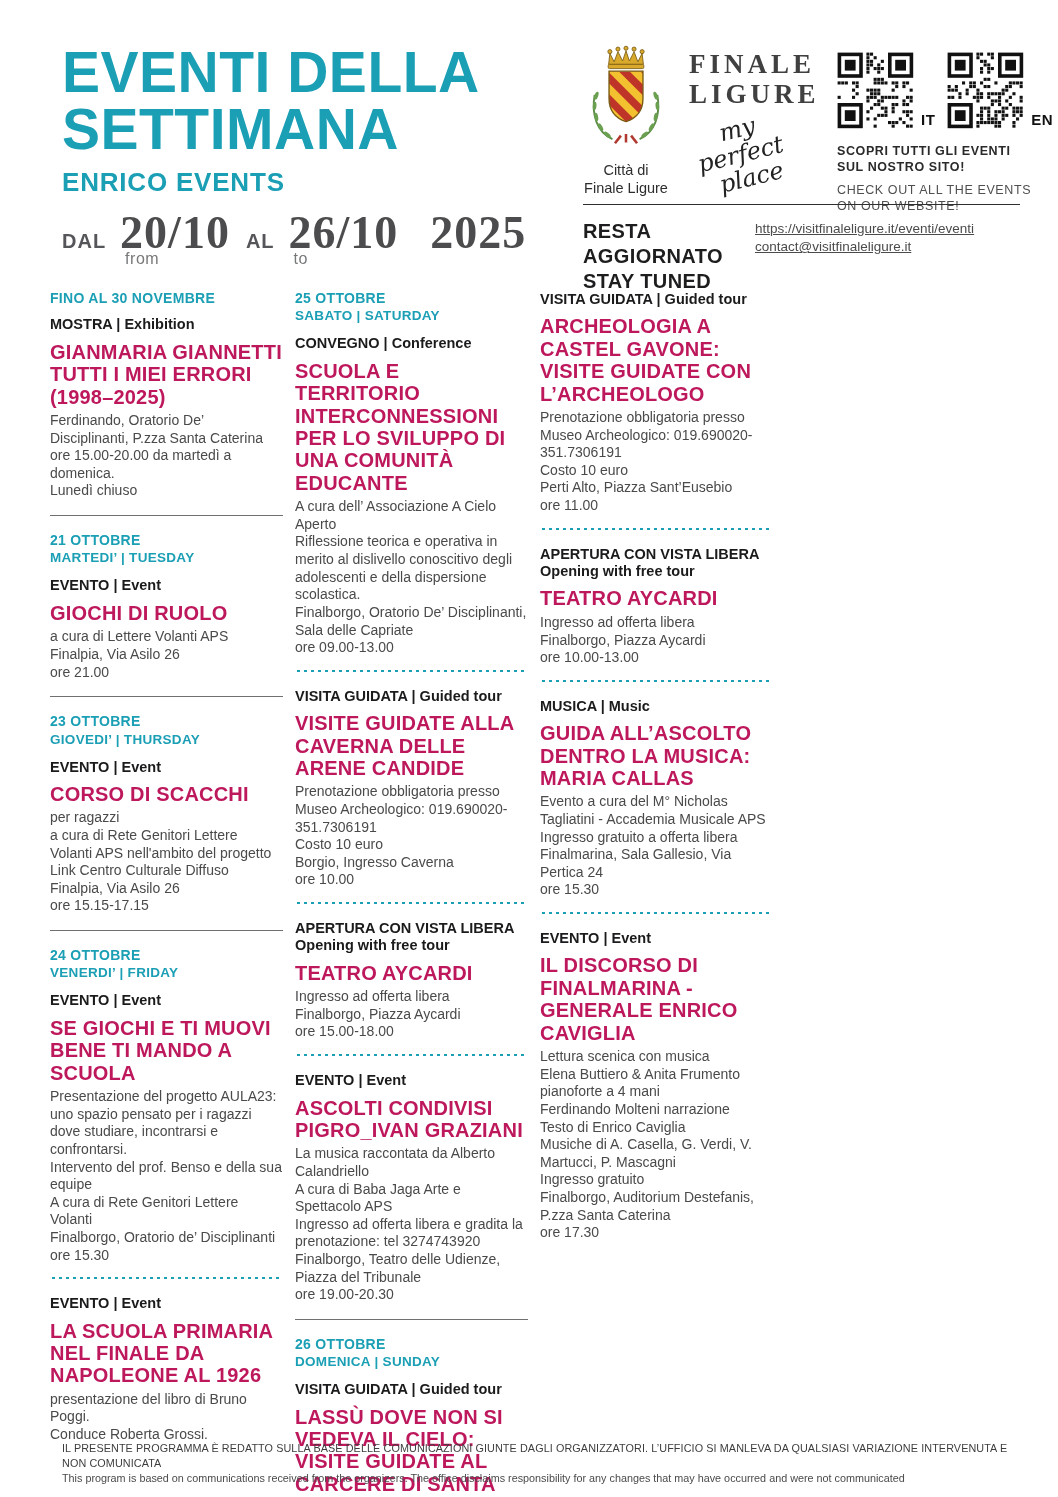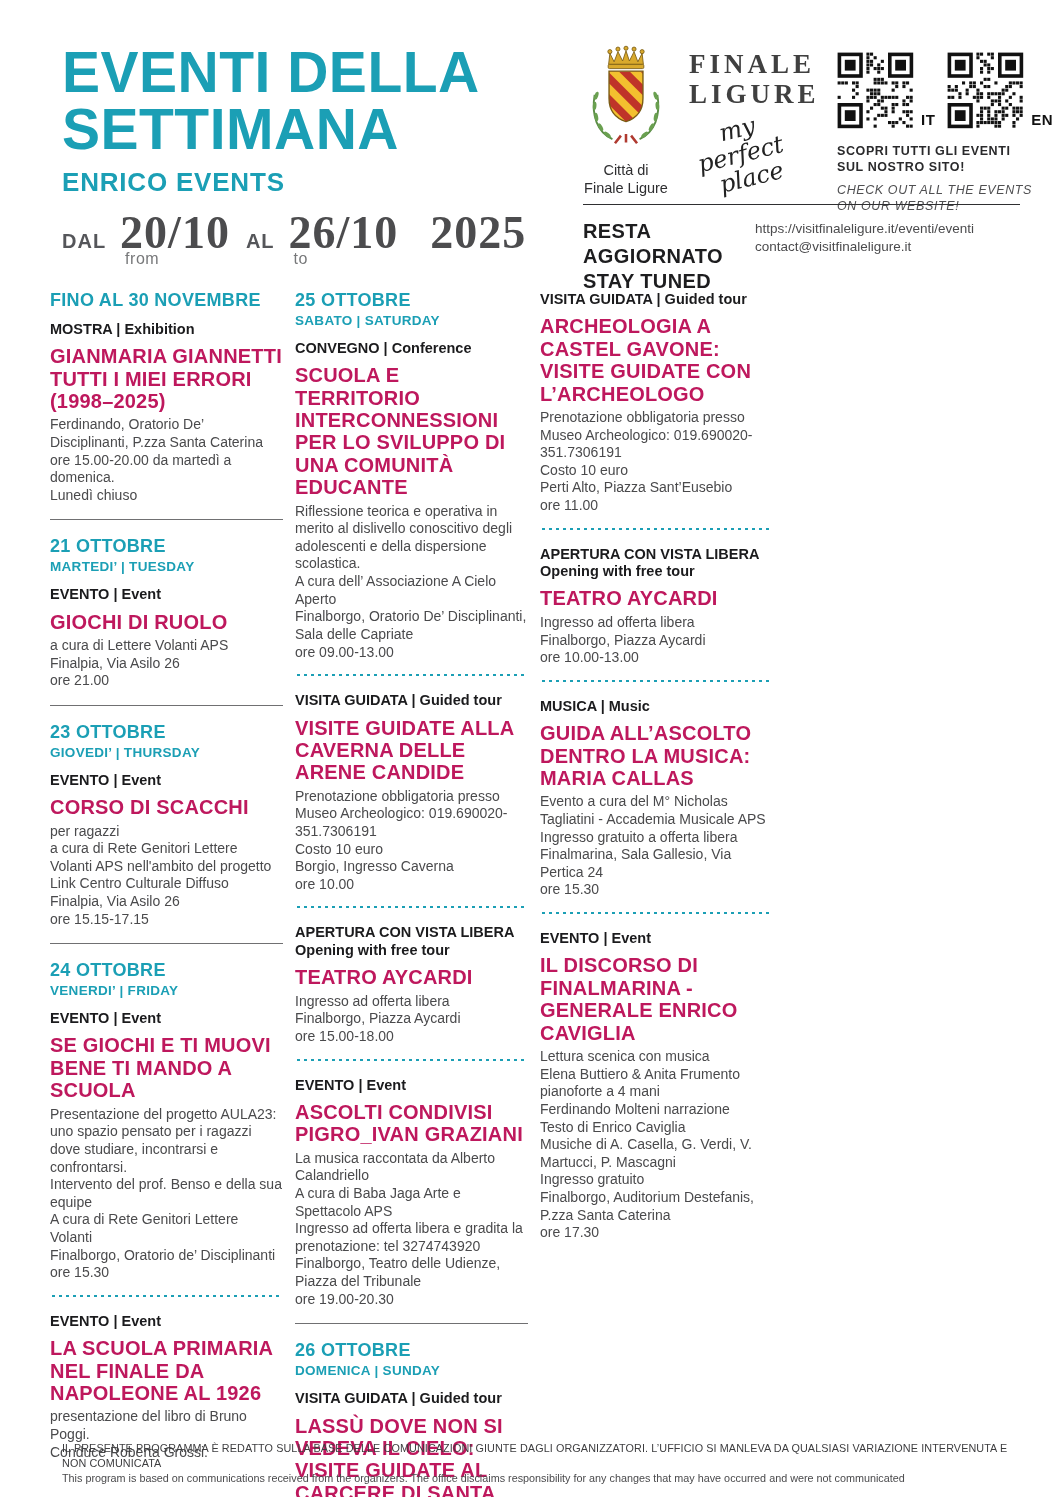--- a/index.html
+++ b/index.html
@@ -35,32 +35,32 @@
   .wm-line{font-family:"Liberation Serif", serif; font-size:27px; font-weight:700; letter-spacing:4px; color:#404040; line-height:1.1;}
   .script{margin-top:6px; transform:rotate(-14deg); font-family:"DejaVu Serif", serif; font-style:italic; color:#222; font-size:24px; line-height:1.05;}
   .script .s1{margin-left:36px;}
   .script .s2{margin-left:8px;}
   .script .s3{margin-left:24px;}
   .qr-area{margin-left:6px; padding-top:8px;}
   .qr-row{display:flex; align-items:flex-end;}
   .qr{width:78px; height:78px; background:#fff;}
   .qr-label{font-size:15px; font-weight:800; color:#111; margin:0 12px 2px 6px; letter-spacing:.5px;}
   .qr-caption-bold{margin-top:14px; font-size:12.5px; font-weight:800; color:#2a2a2c; letter-spacing:.6px; line-height:1.25;}
-  .qr-caption-italic{margin-top:8px; font-size:12.5px; font-style:italic; color:#4f4f51; letter-spacing:.6px; line-height:1.25;}
+  .qr-caption-italic{margin-top:8px; font-size:12.5px; color:#4f4f51; letter-spacing:.6px; line-height:1.25;}
 
   .brand-rule{position:absolute; left:583px; top:204px; width:437px; border-top:1.6px solid #2f2f31;}
   .stay{position:absolute; left:583px; top:219px; width:460px; display:flex;}
   .stay-left{font-size:20px; font-weight:800; color:#1d1d1f; letter-spacing:.4px; line-height:1.25; width:172px;}
   .stay-right{font-size:13.5px; color:#4b4b4d; line-height:1.35; padding-top:1px;}
-  .stay-right .url{cursor:pointer;}
+  .stay-right .url{cursor:pointer;text-decoration:underline;}
 
   
   .columns{position:absolute; left:50px; top:291px; display:grid; grid-template-columns:repeat(3,233px); column-gap:12px;}
   .col{min-width:0;}
-  .kicker{color:var(--accent); font-size:18px; font-weight:800; letter-spacing:.3px; line-height:1.1; margin-bottom:2px;}
+  .kicker{color:var(--accent); font-size:14px; font-weight:800; letter-spacing:.3px; line-height:1.1; margin-bottom:2px;}
   .kicker-sub{color:var(--accent); font-size:13.5px; font-weight:800; letter-spacing:.3px; margin-bottom:12px;}
   .category{font-size:14.5px; font-weight:800; color:#1b1b1d; line-height:1.2; margin:10px 0 7px;}
   .section > .category:first-child{margin-top:0;}
   .evtitle{font-size:20px; font-weight:800; color:#be185d; line-height:1.12; letter-spacing:.2px; margin:2px 0 4px;}
   .body{font-size:14px; color:var(--body); line-height:1.26;}
   .div-solid{border-top:1.6px solid #707072; margin:15px 0 17px;}
   .div-dotted{height:4px; margin:12px 0 15px;
     background-image:radial-gradient(circle, var(--accent) 1.4px, transparent 1.5px);
     background-size:7px 4px; background-position:0 50%; background-repeat:repeat-x;}
 
@@ -488,22 +488,22 @@
         </section>
       </div>
       <div class="col">
         <section class="section">
           <h2 class="kicker">25 OTTOBRE</h2>
           <div class="kicker-sub">SABATO | SATURDAY</div>
           <div class="category">
             <div>CONVEGNO | Conference</div>
           </div>
           <h3 class="evtitle">SCUOLA E TERRITORIO INTERCONNESSIONI PER LO SVILUPPO DI UNA COMUNITÀ EDUCANTE</h3>
+          <p class="body">A cura dell’ Associazione A Cielo Aperto</p>
           <p class="body">Riflessione teorica e operativa in merito al dislivello conoscitivo degli adolescenti e della dispersione scolastica.</p>
-          <p class="body">A cura dell’ Associazione A Cielo Aperto</p>
           <p class="body">Finalborgo, Oratorio De’ Disciplinanti, Sala delle Capriate</p>
           <p class="body">ore 09.00-13.00</p>
         </section>
         <div class="div-dotted"></div>
         <section class="section">
           <div class="category">
             <div>VISITA GUIDATA | Guided tour</div>
           </div>
           <h3 class="evtitle">VISITE GUIDATE ALLA CAVERNA DELLE ARENE CANDIDE</h3>
           <p class="body">Prenotazione obbligatoria presso Museo Archeologico: 019.690020-351.7306191</p>

